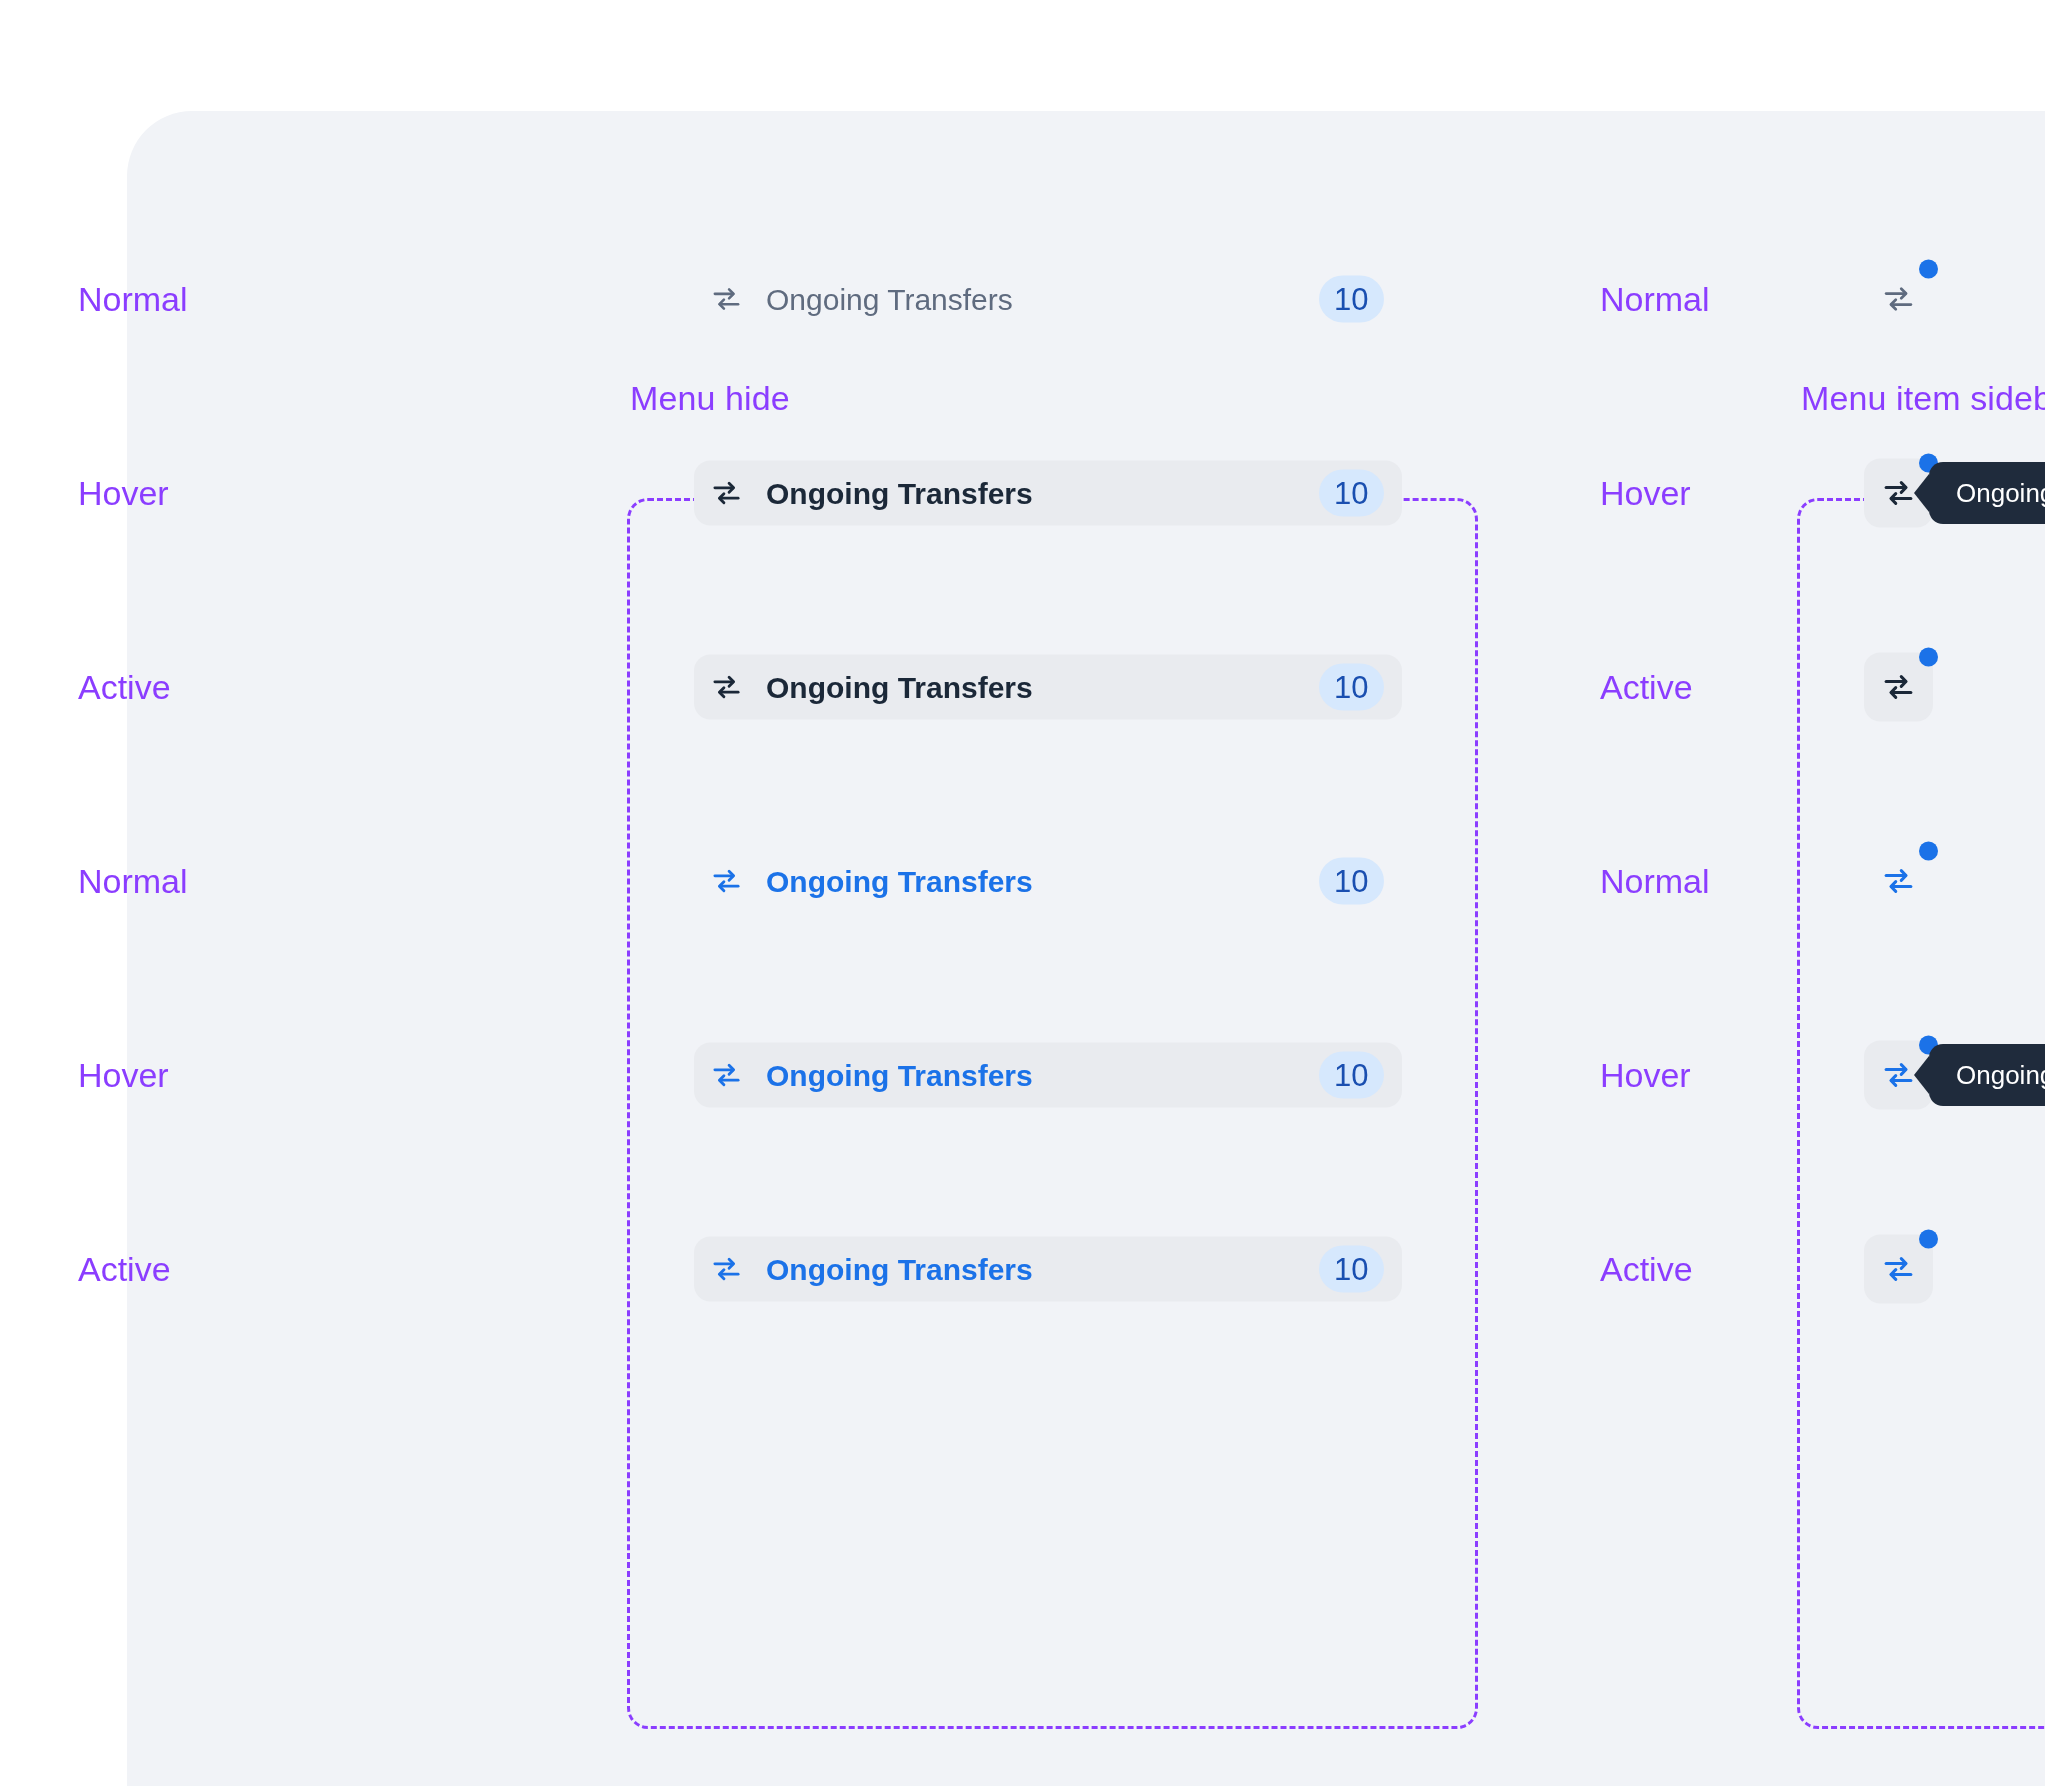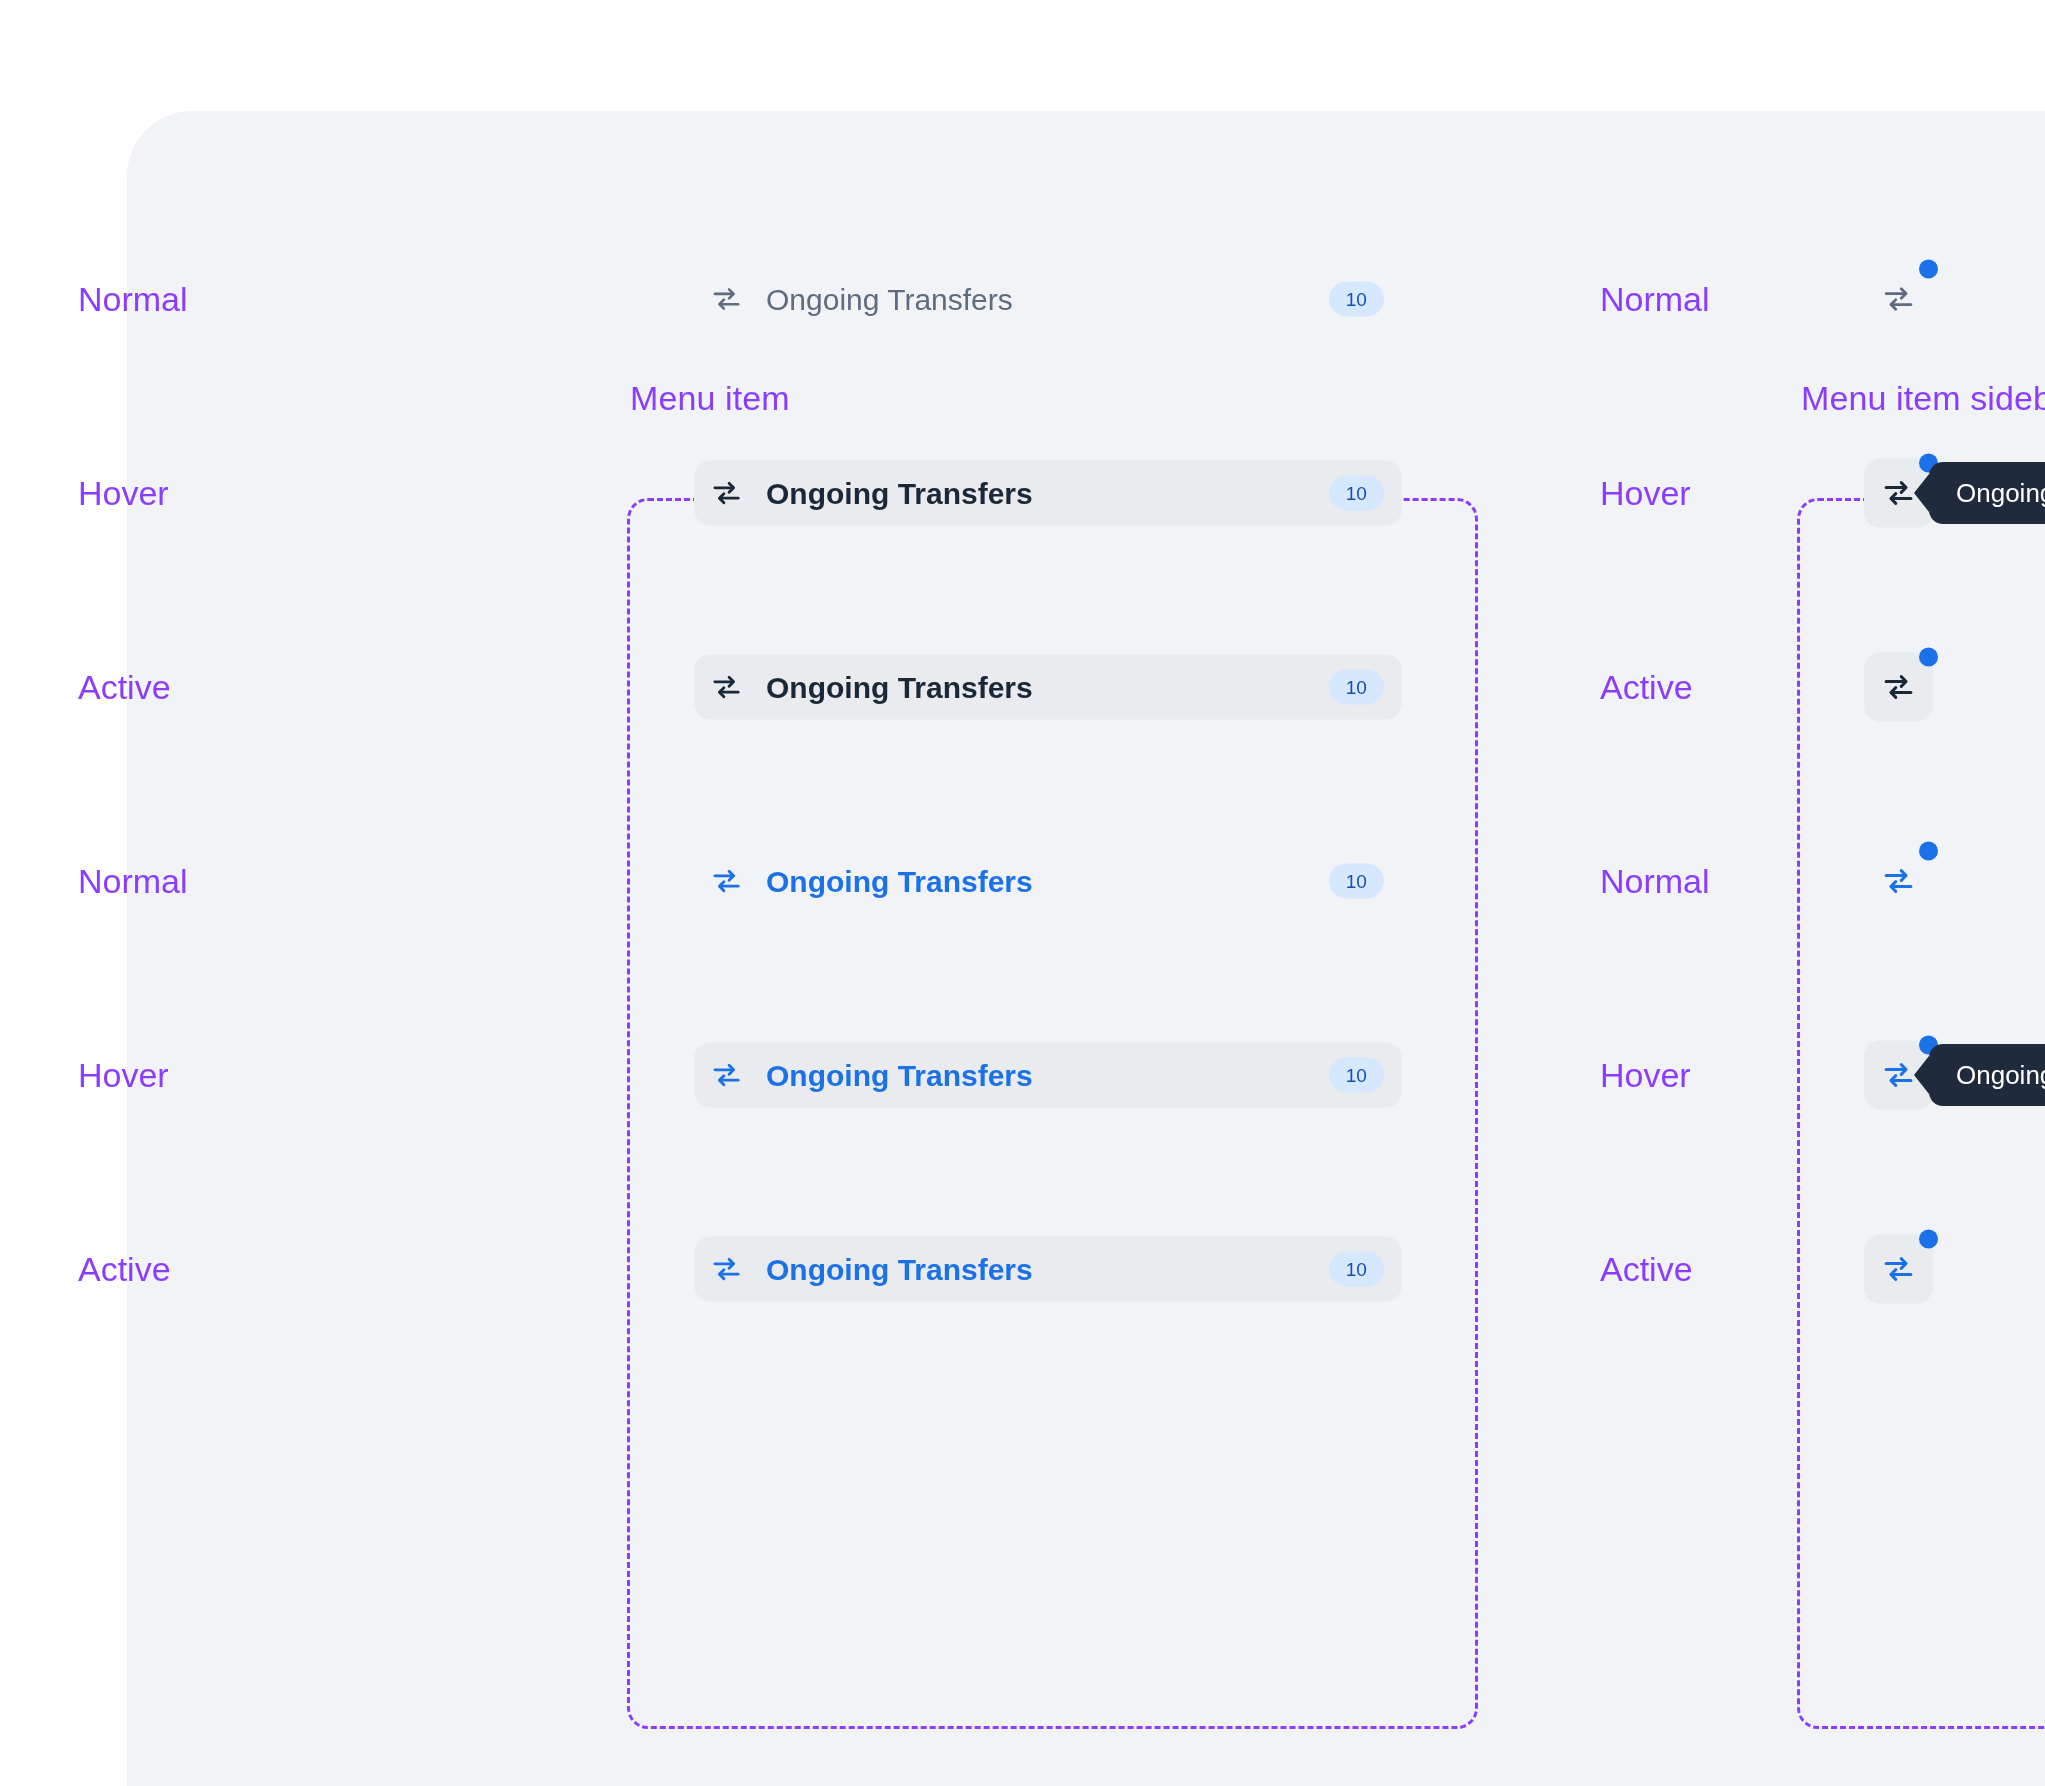--- a/index.html
+++ b/index.html
@@ -92,21 +92,21 @@
   }
   .t-normal { color: #5f6b7f; font-weight: 400; }
   .t-dark   { color: #1b2838; font-weight: 700; }
   .t-blue   { color: #1b72e8; font-weight: 700; }
   .t-blue-n { color: #1b72e8; font-weight: 600; }
 
   .badge {
     flex: 0 0 auto;
     background: #d6e8fd;
     color: #1a4fb0;
-    font-size: 19px;
+    font-size: 31px;
     font-weight: 500;
     border-radius: 409px;
     padding: 8.2px 15.5px;
     line-height: 1;
     min-width: 24.5px;
     text-align: center;
   }
 
   
   .icon-slot {
@@ -160,21 +160,21 @@
     border-top: 19px solid transparent;
     border-bottom: 19px solid transparent;
     border-right: 15.5px solid #1f2b3c;
   }
 </style>
 </head>
 <body>
 
 <div id="canvas">
 
-  <div id="title-left" class="group-title">Menu item</div>
+  <div id="title-left" class="group-title">Menu hide</div>
 
   <div id="title-right" class="group-title">Menu item sidebar hide state</div>
 
   <div id="dash-left" class="dashed-box"></div>
   <div id="dash-right" class="dashed-box"></div>
 
   <div class="state-label col-a" style="left:-49px; top:188px;">Normal</div>
   <div class="state-label col-a" style="left:-49px; top:382px;">Hover</div>
   <div class="state-label col-a" style="left:-49px; top:576px;">Active</div>
   <div class="state-label col-a" style="left:-49px; top:770px;">Normal</div>

